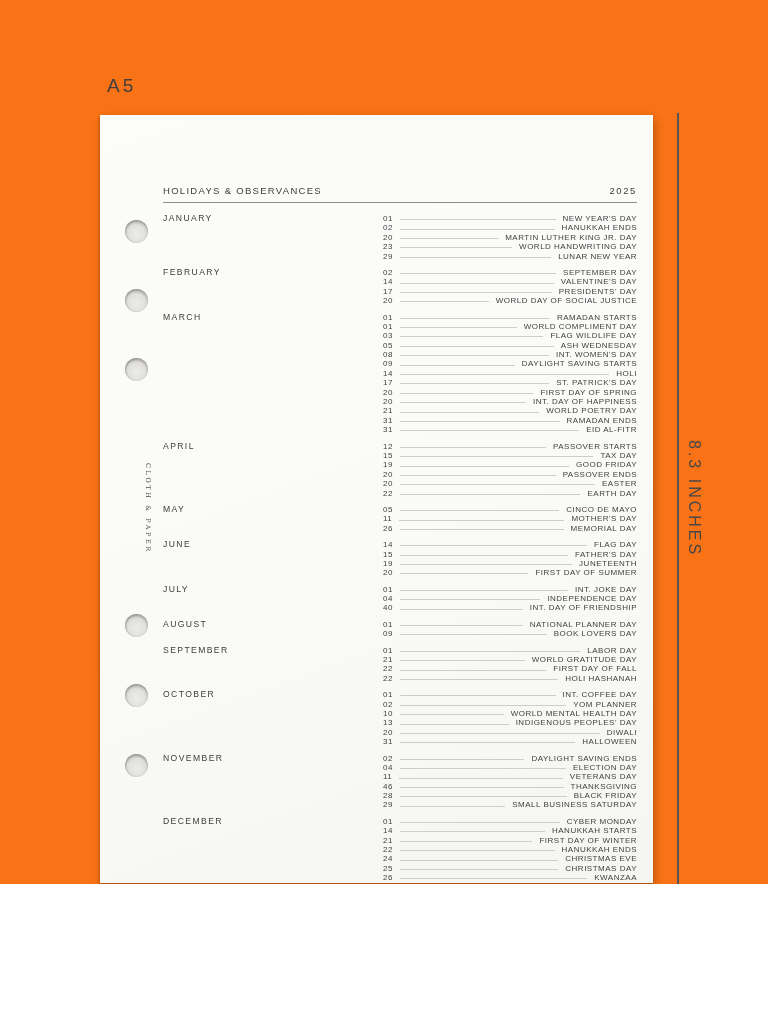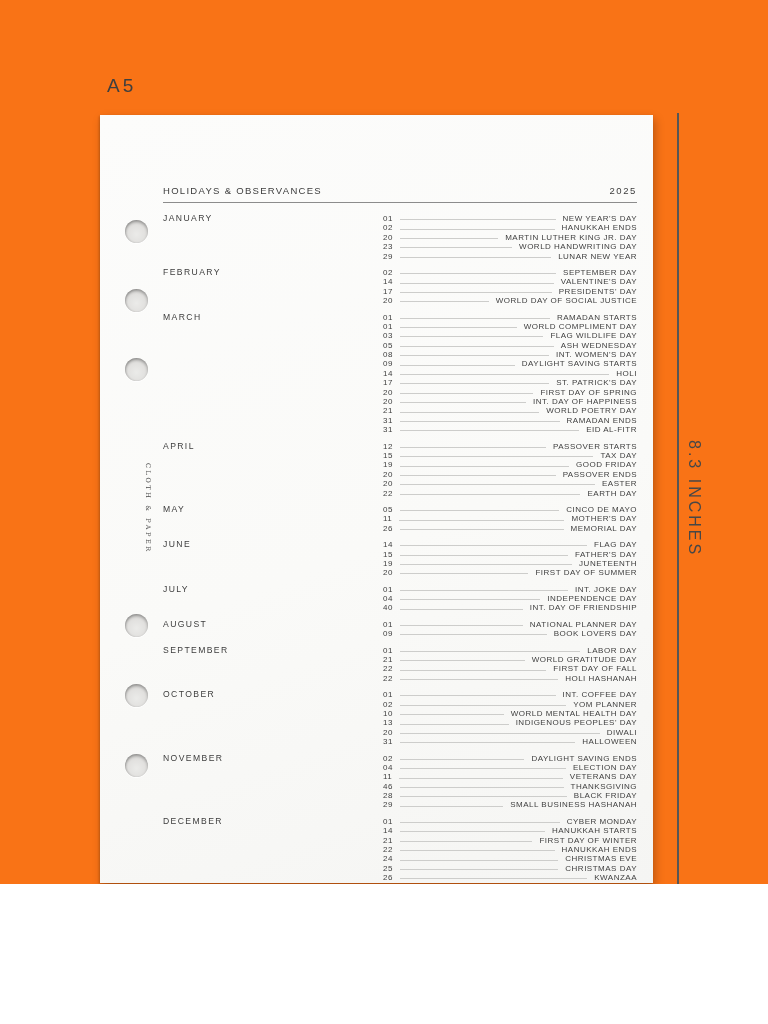--- a/index.html
+++ b/index.html
@@ -441,21 +441,21 @@
                 <span class="entry-label">THANKSGIVING</span>
               </div>
               <div class="entry-row">
                 <span class="entry-date">28</span>
                 <span class="leader"></span>
                 <span class="entry-label">BLACK FRIDAY</span>
               </div>
               <div class="entry-row">
                 <span class="entry-date">29</span>
                 <span class="leader"></span>
-                <span class="entry-label">SMALL BUSINESS HASHANAH</span>
+                <span class="entry-label">SMALL BUSINESS SATURDAY</span>
               </div>
             </div>
           </div>
           <div class="month-section">
             <div class="month-name">DECEMBER</div>
             <div class="entry-list">
               <div class="entry-row">
                 <span class="entry-date">01</span>
                 <span class="leader"></span>
                 <span class="entry-label">CYBER MONDAY</span>

